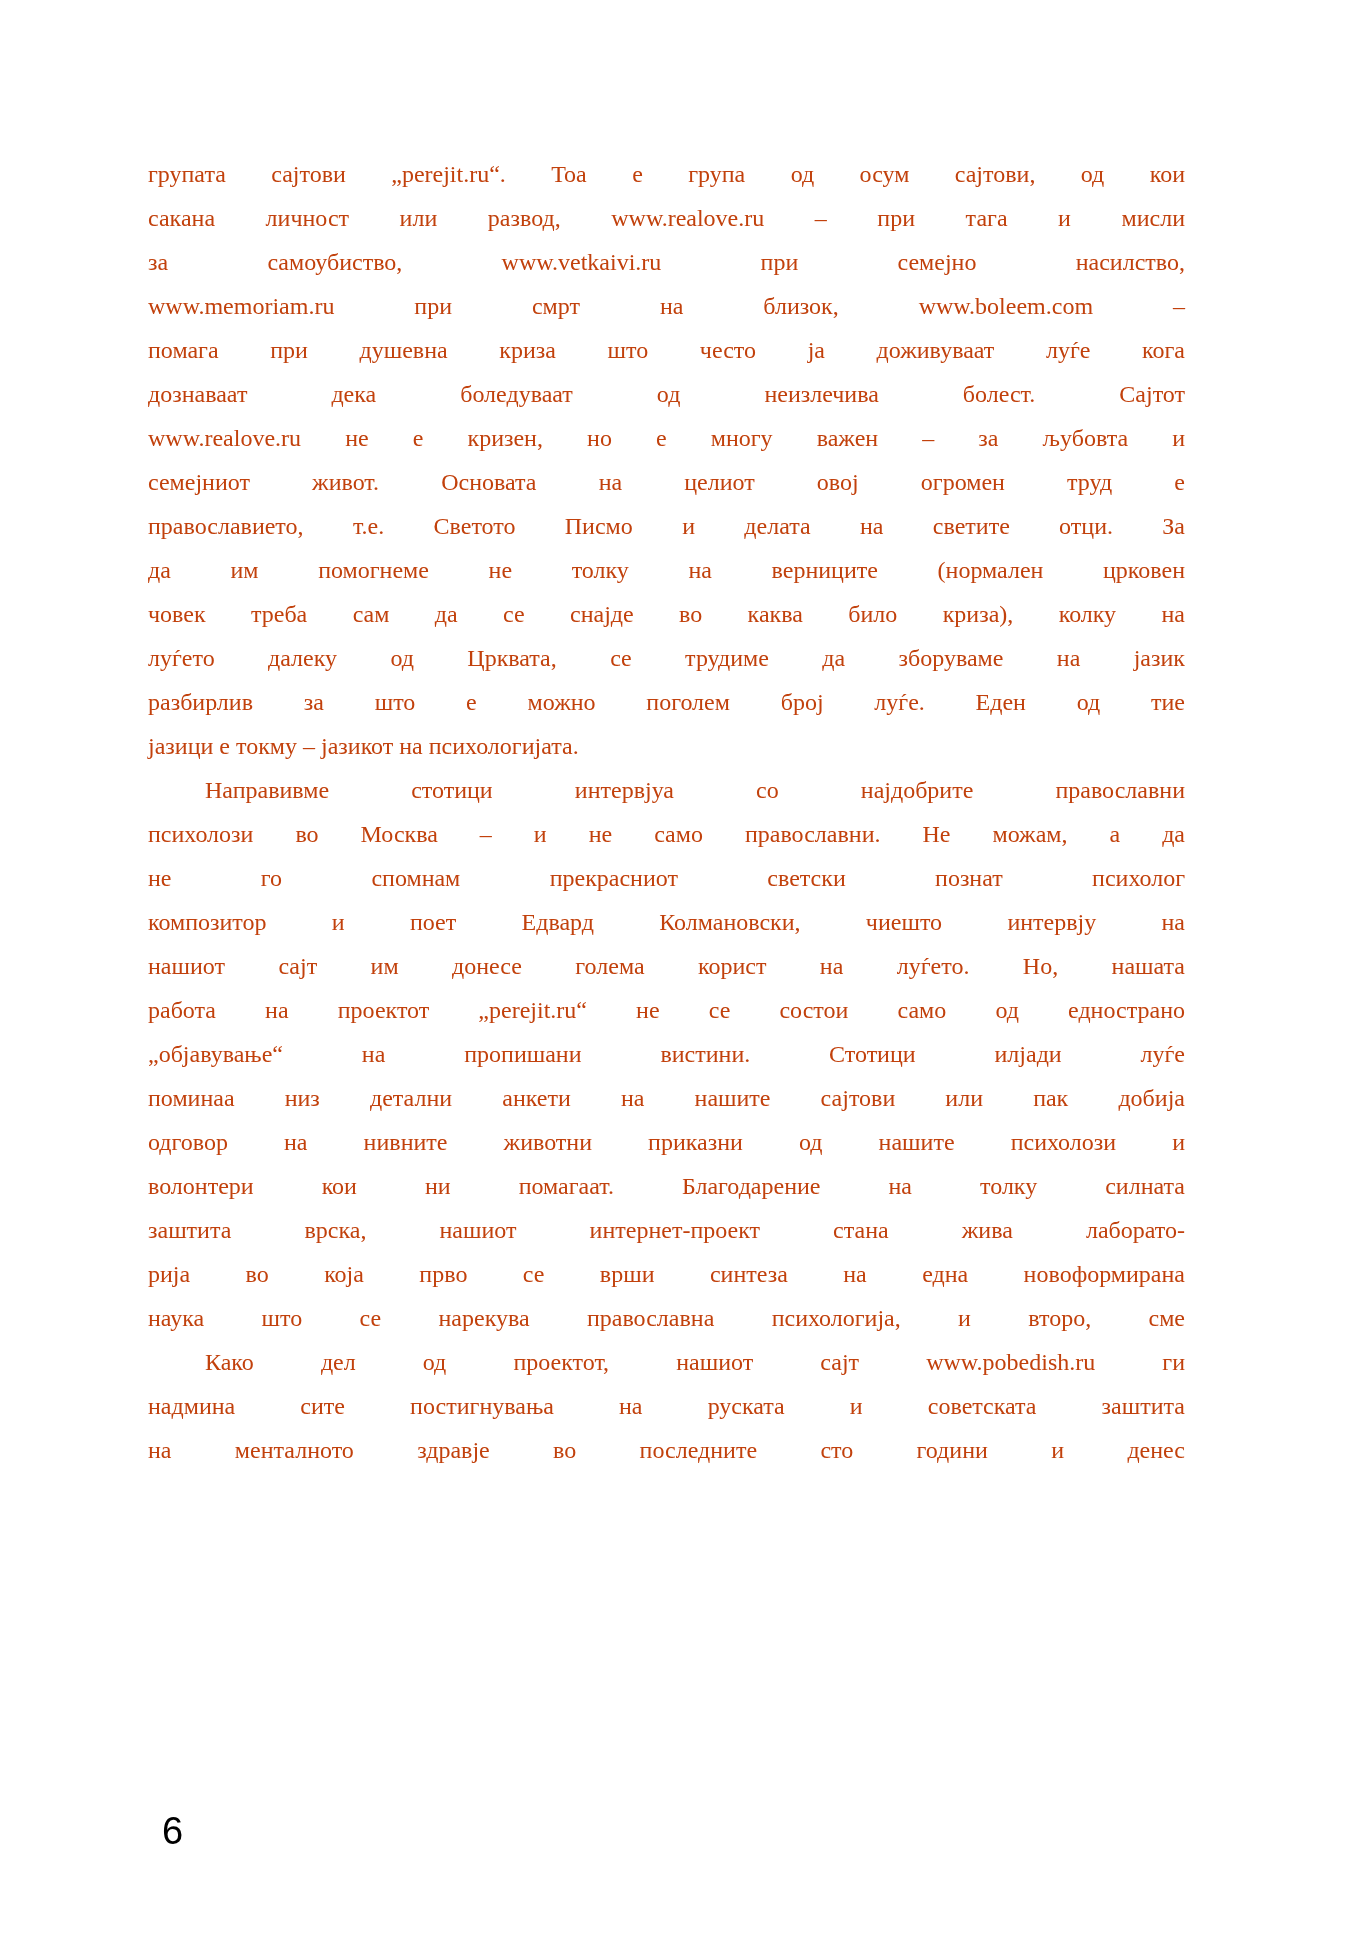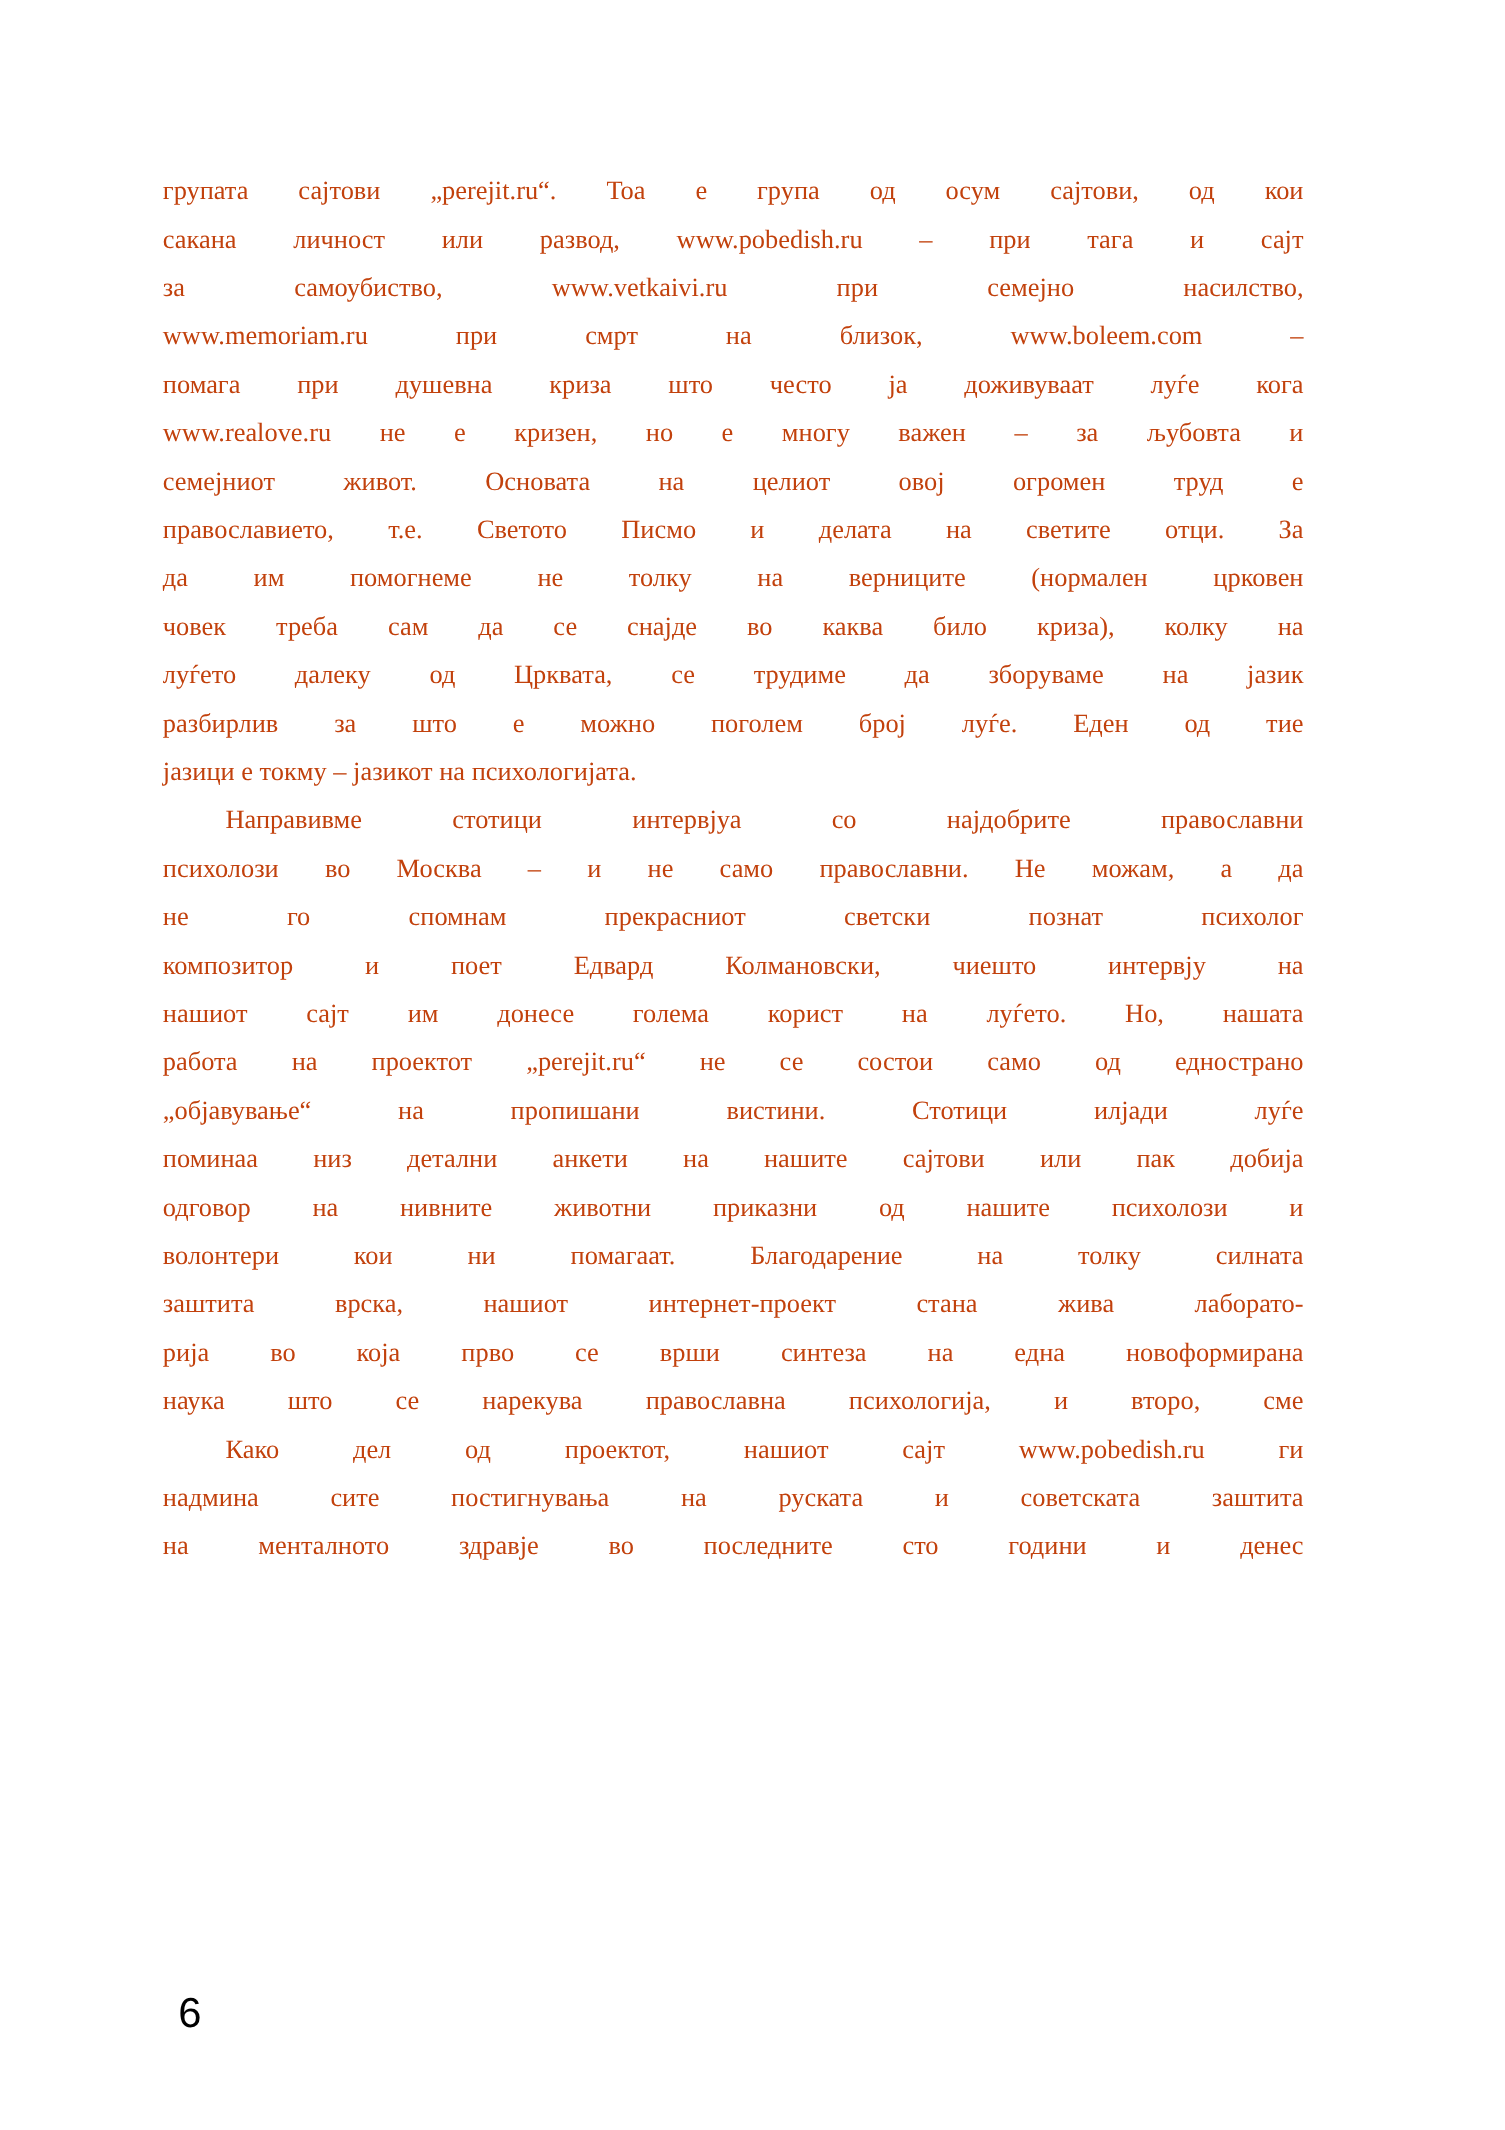--- a/index.html
+++ b/index.html
@@ -48,24 +48,25 @@
     line-height: 1;
     color: #000000;
   }
 </style>
 </head>
 <body>
 
 <div class="page">
   <div class="text-block">
       <div class="text-line">групата сајтови „perejit.ru“. Тоа е група од осум сајтови, од кои</div>
-      <div class="text-line">сакана личност или развод, www.pobedish.ru – при тага и сајт</div>
+      <div class="text-line">сакана личност или развод, www.realove.ru – при тага и мисли</div>
       <div class="text-line">за самоубиство, www.vetkaivi.ru при семејно насилство,</div>
       <div class="text-line">www.memoriam.ru при смрт на близок, www.boleem.com –</div>
       <div class="text-line">помага при душевна криза што често ја доживуваат луѓе кога</div>
+      <div class="text-line">дознаваат дека боледуваат од неизлечива болест. Сајтот</div>
       <div class="text-line">www.realove.ru не е кризен, но е многу важен – за љубовта и</div>
       <div class="text-line">семејниот живот. Основата на целиот овој огромен труд е</div>
       <div class="text-line">православието, т.е. Светото Писмо и делата на светите отци. За</div>
       <div class="text-line">да им помогнеме не толку на верниците (нормален црковен</div>
       <div class="text-line">човек треба сам да се снајде во каква било криза), колку на</div>
       <div class="text-line">луѓето далеку од Црквата, се трудиме да зборуваме на јазик</div>
       <div class="text-line">разбирлив за што е можно поголем број луѓе. Еден од тие</div>
       <div class="text-line short">јазици е токму – јазикот на психологијата.</div>
       <div class="text-line indent">Направивме стотици интервјуа со најдобрите православни</div>
       <div class="text-line">психолози во Москва – и не само православни. Не можам, а да</div>

